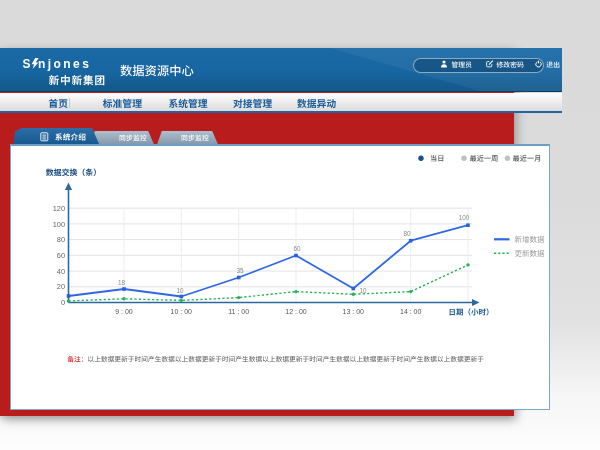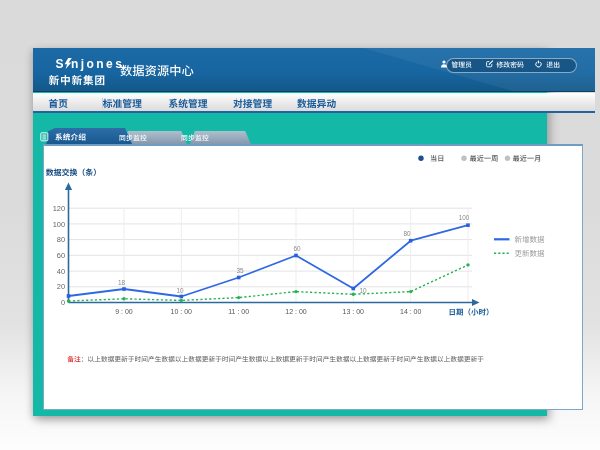--- a/index.html
+++ b/index.html
@@ -1,17 +1,17 @@
 <!DOCTYPE html>
 <html><head><meta charset="utf-8">
 <style>
 *{margin:0;padding:0;box-sizing:border-box}
 html,body{width:600px;height:450px;overflow:hidden;font-family:"Liberation Sans",sans-serif}
 body{background:linear-gradient(180deg,#dadada 0%,#dbdbdb 45%,#e2e2e2 72%,#f6f6f6 88%,#fdfdfd 100%)}
-.win{position:absolute;left:33px;top:48px;width:514px;height:368px;background:#14b8a6;box-shadow:3px 4px 9px rgba(70,70,70,.4),-2px 2px 6px rgba(90,90,90,.22)}
+.win{position:absolute;left:0;top:48px;width:514px;height:368px;background:#b91c1c;box-shadow:3px 4px 9px rgba(70,70,70,.4),-2px 2px 6px rgba(90,90,90,.22)}
 .hd{position:absolute;left:0;top:0;width:562px;height:44px;background:linear-gradient(180deg,#1b6aa6 0%,#1765a1 55%,#135989 100%);border-bottom:1px solid #0c3f68}
 .hd .sheen{position:absolute;inset:0;background:rgba(255,255,255,.055);clip-path:polygon(330px 0,562px 0,562px 44px,483px 44px)}
 .logo{position:absolute;left:22.5px;top:8.5px;color:#fff;font-weight:bold;font-size:12px;letter-spacing:2.45px}
 .pill{position:absolute;left:413px;top:9.5px;width:131px;height:15px;border:1px solid rgba(255,255,255,.5);border-radius:8px;background:rgba(9,62,101,.5)}
 .nav{position:absolute;left:0;top:45px;width:562px;height:20px;background:linear-gradient(180deg,#ffffff,#e9e9e9 60%,#dcdcdc);border-bottom:2px solid #2263a0}
 .nav i{position:absolute;top:5px;width:1px;height:10px;background:#c2cbd4}
 .tab1{position:absolute;left:13px;top:80px;width:87px;height:18px;background:linear-gradient(180deg,#2e6ea8,#16568e);clip-path:polygon(0 100%,2px 18%,9px 0,79px 0,100% 100%);}
 .tab2{position:absolute;top:82.5px;height:14px;background:linear-gradient(180deg,#aebfcd,#8296aa);clip-path:polygon(0 100%,5px 0,calc(100% - 6px) 0,100% 100%)}
 .panel{position:absolute;left:10px;top:96px;width:540px;height:266px;background:#fff;border:1.5px solid #7fa6c6;border-top:2px solid #6f9ec4}
 svg.ov{position:absolute;left:0;top:0;width:600px;height:450px}

